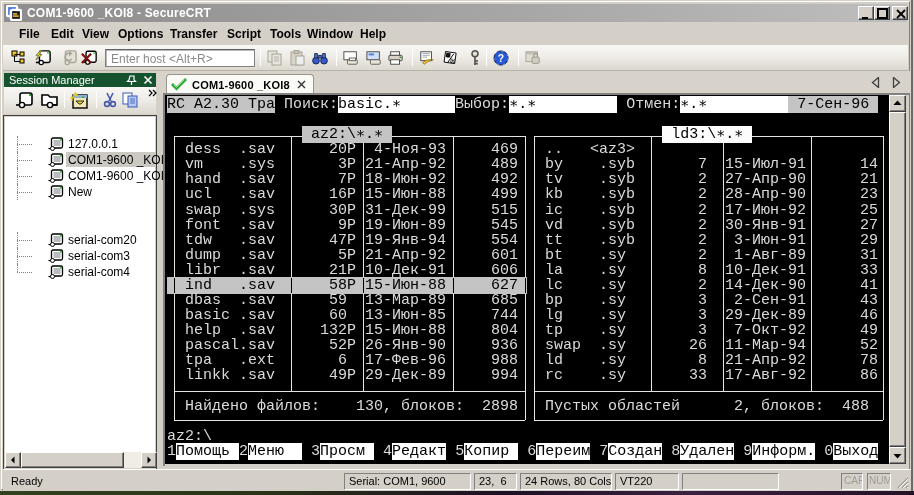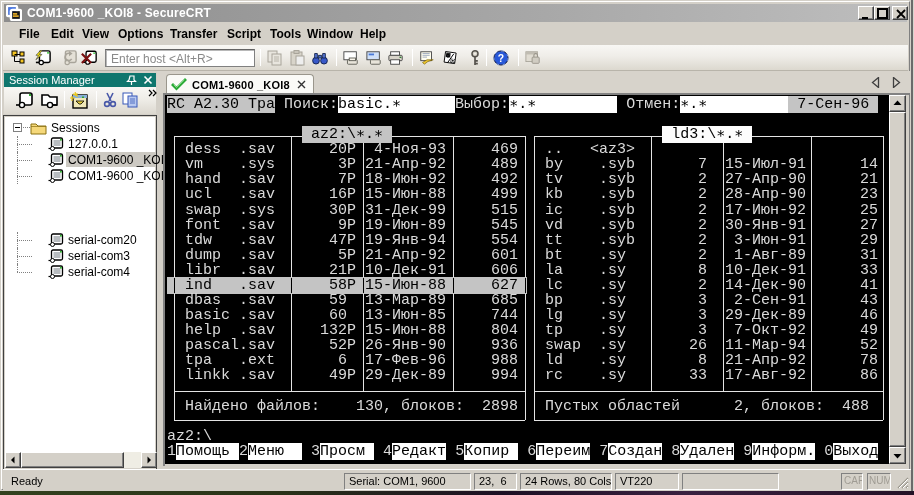--- a/index.html
+++ b/index.html
@@ -34,21 +34,21 @@
 #toolbar { position:absolute; left:3px; top:45px; width:905px; height:26px;
   background:linear-gradient(to bottom,#f8f7f4 0%,#efede8 45%,#dcd8cf 100%);
   border-bottom:1px solid #b8b4aa; }
 .tbi { position:absolute; top:5px; width:16px; height:16px; }
 .tsep { position:absolute; top:4px; width:1px; height:17px; background:#b0aca2; border-right:1px solid #fff; }
 #hostbox { position:absolute; left:102px; top:4px; width:150px; height:18px; background:#fff;
   border:1px solid #808080; border-top-color:#636363; box-shadow:inset 1px 1px 0 #b8b8b8;
   color:#8a8a8a; font-size:12px; padding:2px 0 12px 5px; }
 
 #sm { position:absolute; left:3px; top:71px; width:154px; height:398px; background:#d4d0c8; }
-#smtitle { position:absolute; left:1px; top:2px; width:152px; height:14px; background:#0f766e;
+#smtitle { position:absolute; left:1px; top:2px; width:152px; height:14px; background:#14532d;
   color:#fff; font-size:11px; }
 #smtitle .t { position:absolute; left:5px; top:1px; }
 #smtool { position:absolute; left:1px; top:16px; width:152px; height:27px;
   background:linear-gradient(to bottom,#f8f7f4 0%,#efede8 45%,#dcd8cf 100%); }
 .smi { position:absolute; top:5px; }
 #smtree { position:absolute; left:0px; top:44px; width:154px; height:355px;
   background:#fff; border:1px solid #404040; box-shadow:0 0 0 1px #d4d0c8 inset; }
 .trow2 { position:absolute; left:0; width:100%; height:16px; font-size:12px; color:#000; white-space:nowrap; }
 .trow2 .lbl { position:absolute; top:1px; }
 .sel { position:absolute; left:44px; right:0; top:0; height:15px; background:#ccc9c2; }
@@ -280,32 +280,20 @@
 <svg class="smi" style="left:118px;top:5px" width="17" height="17" viewBox="0 0 17 17">
         <rect x="1" y="1" width="9" height="11" fill="#fff" stroke="#3858b8"></rect>
         <rect x="6" y="4" width="9" height="11" fill="#b8c8f0" stroke="#3858b8"></rect>
         <path d="M8 7 H13 M8 9 H13 M8 11 H13" stroke="#3858b8" stroke-width="0.8"></path>
       </svg>
 <svg class="smi" style="left:144px;top:2px" width="9" height="8" viewBox="0 0 9 8">
         <path d="M1 1 L4 4 L1 7 M5 1 L8 4 L5 7" stroke="#000" stroke-width="1.2" fill="none"></path>
       </svg>
   </div>
   <div id="smtree">
-<div class="trow2" style="top:4px">
-        <svg width="9" height="9" viewBox="0 0 9 9" style="position:absolute;left:9px;top:3px">
-          <rect x="0.5" y="0.5" width="8" height="8" fill="#fff" stroke="#808080"></rect>
-          <path d="M2 4.5 H7" stroke="#000"></path>
-        </svg>
-        <span style="position:absolute;left:19px;top:7px;width:7px;border-top:1px dotted #808080"></span>
-        <svg width="17" height="14" viewBox="0 0 17 14" style="position:absolute;left:26px;top:1px">
-          <path d="M1 3 L6 3 L8 5 L16 5 L16 13 L1 13 Z" fill="#f5d87a" stroke="#8a7010"></path>
-          <path d="M1 5.5 L16 5.5" stroke="#8a7010" stroke-width="0.7"></path>
-        </svg>
-        <span class="lbl" style="left:47px">Sessions</span>
-      </div>
 <div class="trow2" style="top:20px">
         <span style="position:absolute;left:13px;top:0;height:16px;border-left:1px dotted #808080"></span>
         <span style="position:absolute;left:13px;top:8px;width:15px;border-top:1px dotted #808080"></span>
         <svg width="16" height="14" viewBox="0 0 16 14" style="position:absolute;left:44px;top:1px">
           <rect x="3.5" y="1" width="11" height="10" rx="1.5" fill="#fff" stroke="#000" stroke-width="1.3"></rect>
           <rect x="5.5" y="3" width="7" height="6" fill="#b8bcc0"></rect>
           <rect x="12" y="1.8" width="1.8" height="1.8" fill="#30b030"></rect>
           <circle cx="4.5" cy="11.5" r="2" fill="#fff" stroke="#000"></circle>
           <path d="M0.5 11.5 L2.5 11.5" stroke="#000" stroke-width="1.2"></path>
         </svg>
@@ -328,20 +316,32 @@
         <span style="position:absolute;left:13px;top:0;height:16px;border-left:1px dotted #808080"></span>
         <span style="position:absolute;left:13px;top:8px;width:15px;border-top:1px dotted #808080"></span>
         <svg width="16" height="14" viewBox="0 0 16 14" style="position:absolute;left:44px;top:1px">
           <rect x="3.5" y="1" width="11" height="10" rx="1.5" fill="#fff" stroke="#000" stroke-width="1.3"></rect>
           <rect x="5.5" y="3" width="7" height="6" fill="#b8bcc0"></rect>
           <rect x="12" y="1.8" width="1.8" height="1.8" fill="#30b030"></rect>
           <circle cx="4.5" cy="11.5" r="2" fill="#fff" stroke="#000"></circle>
           <path d="M0.5 11.5 L2.5 11.5" stroke="#000" stroke-width="1.2"></path>
         </svg>
         <span class="lbl" style="left:64px">COM1-9600 _KOI8</span>
+      </div>
+<div class="trow2" style="top:68px">
+        <span style="position:absolute;left:13px;top:0;height:16px;border-left:1px dotted #808080"></span>
+        <span style="position:absolute;left:13px;top:8px;width:15px;border-top:1px dotted #808080"></span>
+        <svg width="16" height="14" viewBox="0 0 16 14" style="position:absolute;left:44px;top:1px">
+          <rect x="3.5" y="1" width="11" height="10" rx="1.5" fill="#fff" stroke="#000" stroke-width="1.3"></rect>
+          <rect x="5.5" y="3" width="7" height="6" fill="#b8bcc0"></rect>
+          <rect x="12" y="1.8" width="1.8" height="1.8" fill="#30b030"></rect>
+          <circle cx="4.5" cy="11.5" r="2" fill="#fff" stroke="#000"></circle>
+          <path d="M0.5 11.5 L2.5 11.5" stroke="#000" stroke-width="1.2"></path>
+        </svg>
+        <span class="lbl" style="left:64px">New</span>
       </div>
 <div class="trow2" style="top:116px">
         <span style="position:absolute;left:13px;top:0;height:16px;border-left:1px dotted #808080"></span>
         <span style="position:absolute;left:13px;top:8px;width:15px;border-top:1px dotted #808080"></span>
         <svg width="16" height="14" viewBox="0 0 16 14" style="position:absolute;left:44px;top:1px">
           <rect x="3.5" y="1" width="11" height="10" rx="1.5" fill="#fff" stroke="#000" stroke-width="1.3"></rect>
           <rect x="5.5" y="3" width="7" height="6" fill="#b8bcc0"></rect>
           <rect x="12" y="1.8" width="1.8" height="1.8" fill="#30b030"></rect>
           <circle cx="4.5" cy="11.5" r="2" fill="#fff" stroke="#000"></circle>
           <path d="M0.5 11.5 L2.5 11.5" stroke="#000" stroke-width="1.2"></path>

